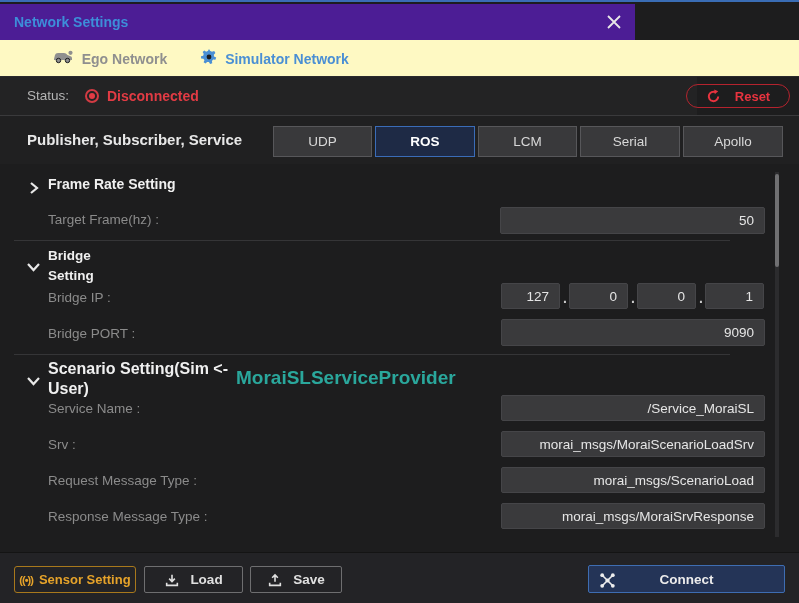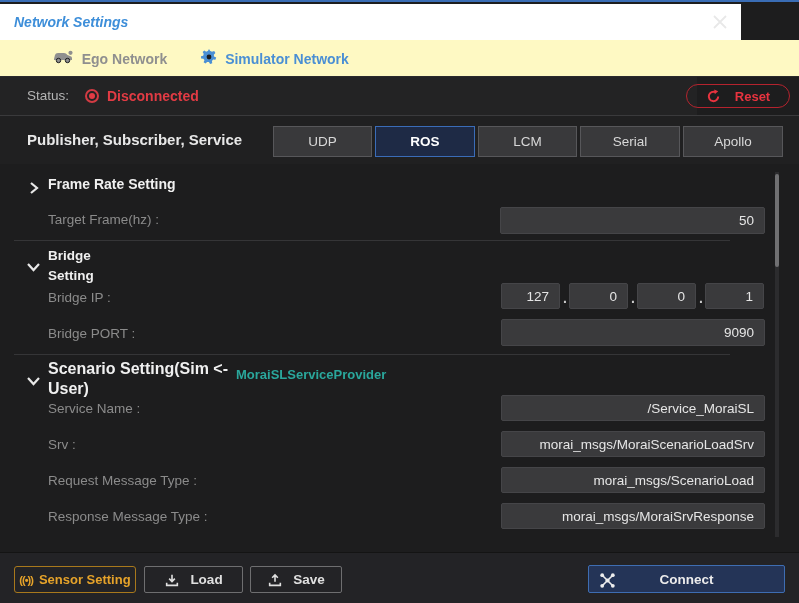--- a/index.html
+++ b/index.html
@@ -3,21 +3,21 @@
 <meta charset="utf-8">
 <style>
   * { margin:0; padding:0; box-sizing:border-box; }
   html,body { background:#0e0e0e; }
   body { font-family:"Liberation Sans","DejaVu Sans",sans-serif; }
   #dialog {
     position:relative; width:799px; height:603px;
     background:#1d1d1e; border-top:2px solid #3a6db5; overflow:hidden;
   }
   
-  .titlebar { position:absolute; left:0; top:2px; width:741px; height:36px; background:#ffffff;font-style:italic; }
+  .titlebar { position:absolute; left:0; top:2px; width:635px; height:36px; background:#4c1d95; }
   .title { position:absolute; left:14px; top:0; line-height:36px; font-size:14px; font-weight:bold; color:#3d8ed9; }
   .close-btn { position:absolute; right:12px; top:9px; width:18px; height:18px; cursor:pointer; }
   
   .tabbar { position:absolute; left:0; top:38px; width:799px; height:37px; background:#fef9c3; border-bottom:1px solid #2a2a2c; }
   .tab { position:absolute; top:0; height:37px; display:flex; align-items:center; justify-content:center; gap:8px; font-size:14px; font-weight:bold; }
   .tab-ego { left:40px; width:140px; color:#8f8f8f; }
   .tab-sim { left:186px; width:178px; color:#4a8fd4; }
   .tab-underline { position:absolute; left:189px; top:72px; width:173px; height:3px; background:#3a77c8; }
   .gear-glyph { font-size:16px; line-height:16px; color:#4a8fd4; }
   
@@ -36,21 +36,21 @@
   .proto-btn { position:absolute; top:10px; height:31px; background:#39393b; border:1px solid #57575a; color:#d8d8d8; font-size:13.5px; display:flex; align-items:center; justify-content:center; cursor:pointer; font-family:inherit; }
   .proto-btn.selected { background:#1e2a45; border:1px solid #3a6cb8; color:#ffffff; font-weight:bold; }
   .pb0{left:273px;width:99px;} .pb1{left:375px;width:100px;} .pb2{left:478px;width:99px;} .pb3{left:580px;width:100px;} .pb4{left:683px;width:100px;}
   
   .content { position:absolute; left:0; top:162px; width:799px; height:388px; background:#1d1d1e; }
   .sec-title { position:absolute; font-weight:bold; color:#f0f0f0; }
   .chev { position:absolute; }
   .flabel { position:absolute; left:48px; font-size:13.5px; color:#8b8b8b; }
   .field { position:absolute; background:#3a3a3c; border:1px solid #454548; border-radius:2px; color:#e5e5e5; font-size:13.5px; text-align:right; padding:0 10px; font-family:inherit; outline:none; }
   .ip-dot { position:absolute; color:#cccccc; font-size:14px; font-weight:bold; }
-  .provider { position:absolute; left:236px; top:203px; font-size:13px; font-weight:bold; color:#2aa79c; }
+  .provider { position:absolute; left:236px; top:203px; font-size:19px; font-weight:bold; color:#2aa79c; }
   .sb-track { position:absolute; left:775px; top:8px; width:4px; height:365px; background:#2c2c2e; }
   .sb-thumb { position:absolute; left:775px; top:10px; width:4px; height:93px; background:#707072; border-radius:2px; cursor:pointer; }
   
   .footer { position:absolute; left:0; top:550px; width:799px; height:53px; background:#232326; border-top:1px solid #141414; }
   .fbtn { position:absolute; top:13px; height:27px; display:flex; align-items:center; justify-content:center; gap:10px; background:transparent; cursor:pointer; font-family:inherit; }
   .sensor-btn { left:14px; width:122px; border:1px solid #a8781c; border-radius:3px; gap:6px; }
   .sensor-btn .ico { color:#e6a32a; font-size:11px; font-weight:bold; letter-spacing:-1px; }
   .sensor-btn span.lbl { color:#e6a32a; font-size:13px; font-weight:bold; }
   .load-btn { left:144px; width:99px; border:1px solid #6e6e70; border-radius:2px; }
   .save-btn { left:250px; width:92px; border:1px solid #6e6e70; border-radius:2px; }

